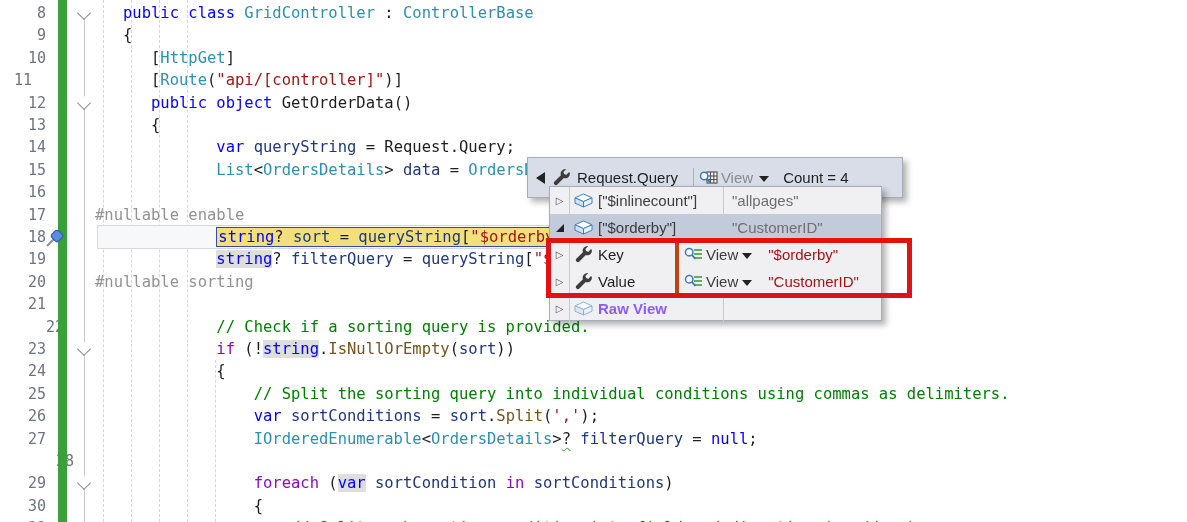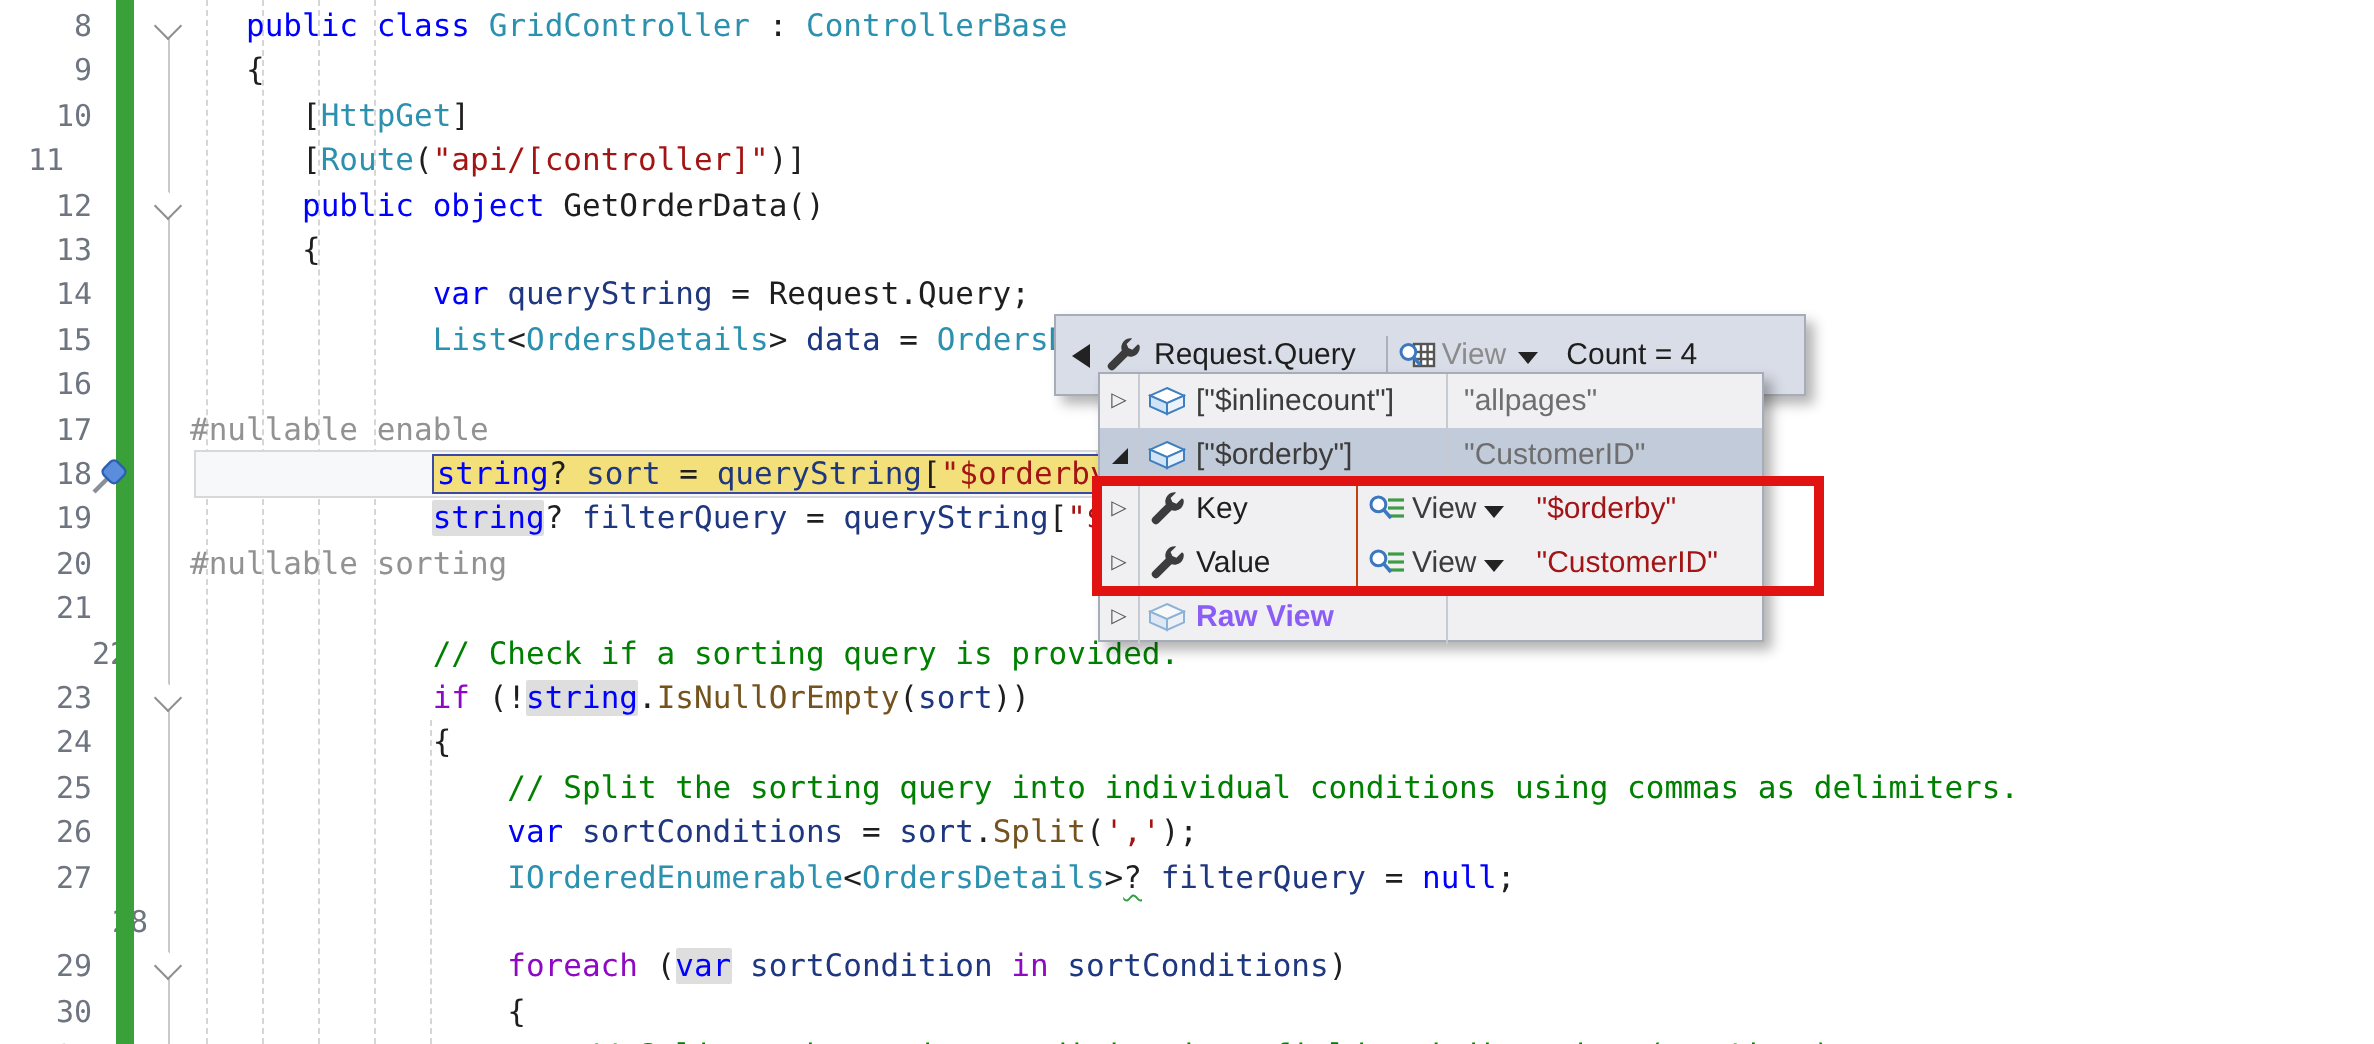--- a/index.html
+++ b/index.html
@@ -50,21 +50,21 @@
   .dt-row{display:flex;align-items:center;height:27px;box-sizing:border-box;}
   .dt-row.selected{background:#c2cbda;}
   .cell-arrow{width:20px;height:100%;display:flex;align-items:center;justify-content:center;
               border-right:1px solid #c6cad2;box-sizing:border-box;flex:none;}
   .tri-closed{font-family:"DejaVu Sans",sans-serif;font-size:10px;color:#555;}
   .tri-open{width:0;height:0;border-left:8px solid transparent;border-bottom:8px solid #222;}
   .cell-icon{width:26px;display:flex;justify-content:center;flex:none;}
   .cell-icon.muted{opacity:.55;}
   .cell-name{flex:none;padding-left:2px;white-space:nowrap;overflow:hidden;box-sizing:border-box;}
   .name-wide{width:128px;border-right:1px solid #c6cad2;height:100%;display:flex;align-items:center;}
-  .name-narrow{width:83px;border-right:1px solid #c2410c;height:100%;display:flex;align-items:center;color:#1e1e1e;}
+  .name-narrow{width:83px;border-right:4px solid #c2410c;height:100%;display:flex;align-items:center;color:#1e1e1e;}
   .cell-value{padding-left:8px;color:#6e6e6e;white-space:nowrap;}
   .cell-view{display:flex;align-items:center;padding-left:5px;white-space:nowrap;}
   .view-btn{display:flex;align-items:center;}
   .view-lbl{color:#3c3c3c;margin:0 2px 0 3px;}
   .prop-val{color:#a31515;margin-left:10px;}
   .row-muted .cell-name,.row-muted .cell-value{color:#8b5cf6;font-weight:bold;}
   
   .red-box{position:absolute;left:546px;top:238px;width:366px;height:60px;box-sizing:border-box;
            border:5px solid #e01212;}
 </style>

